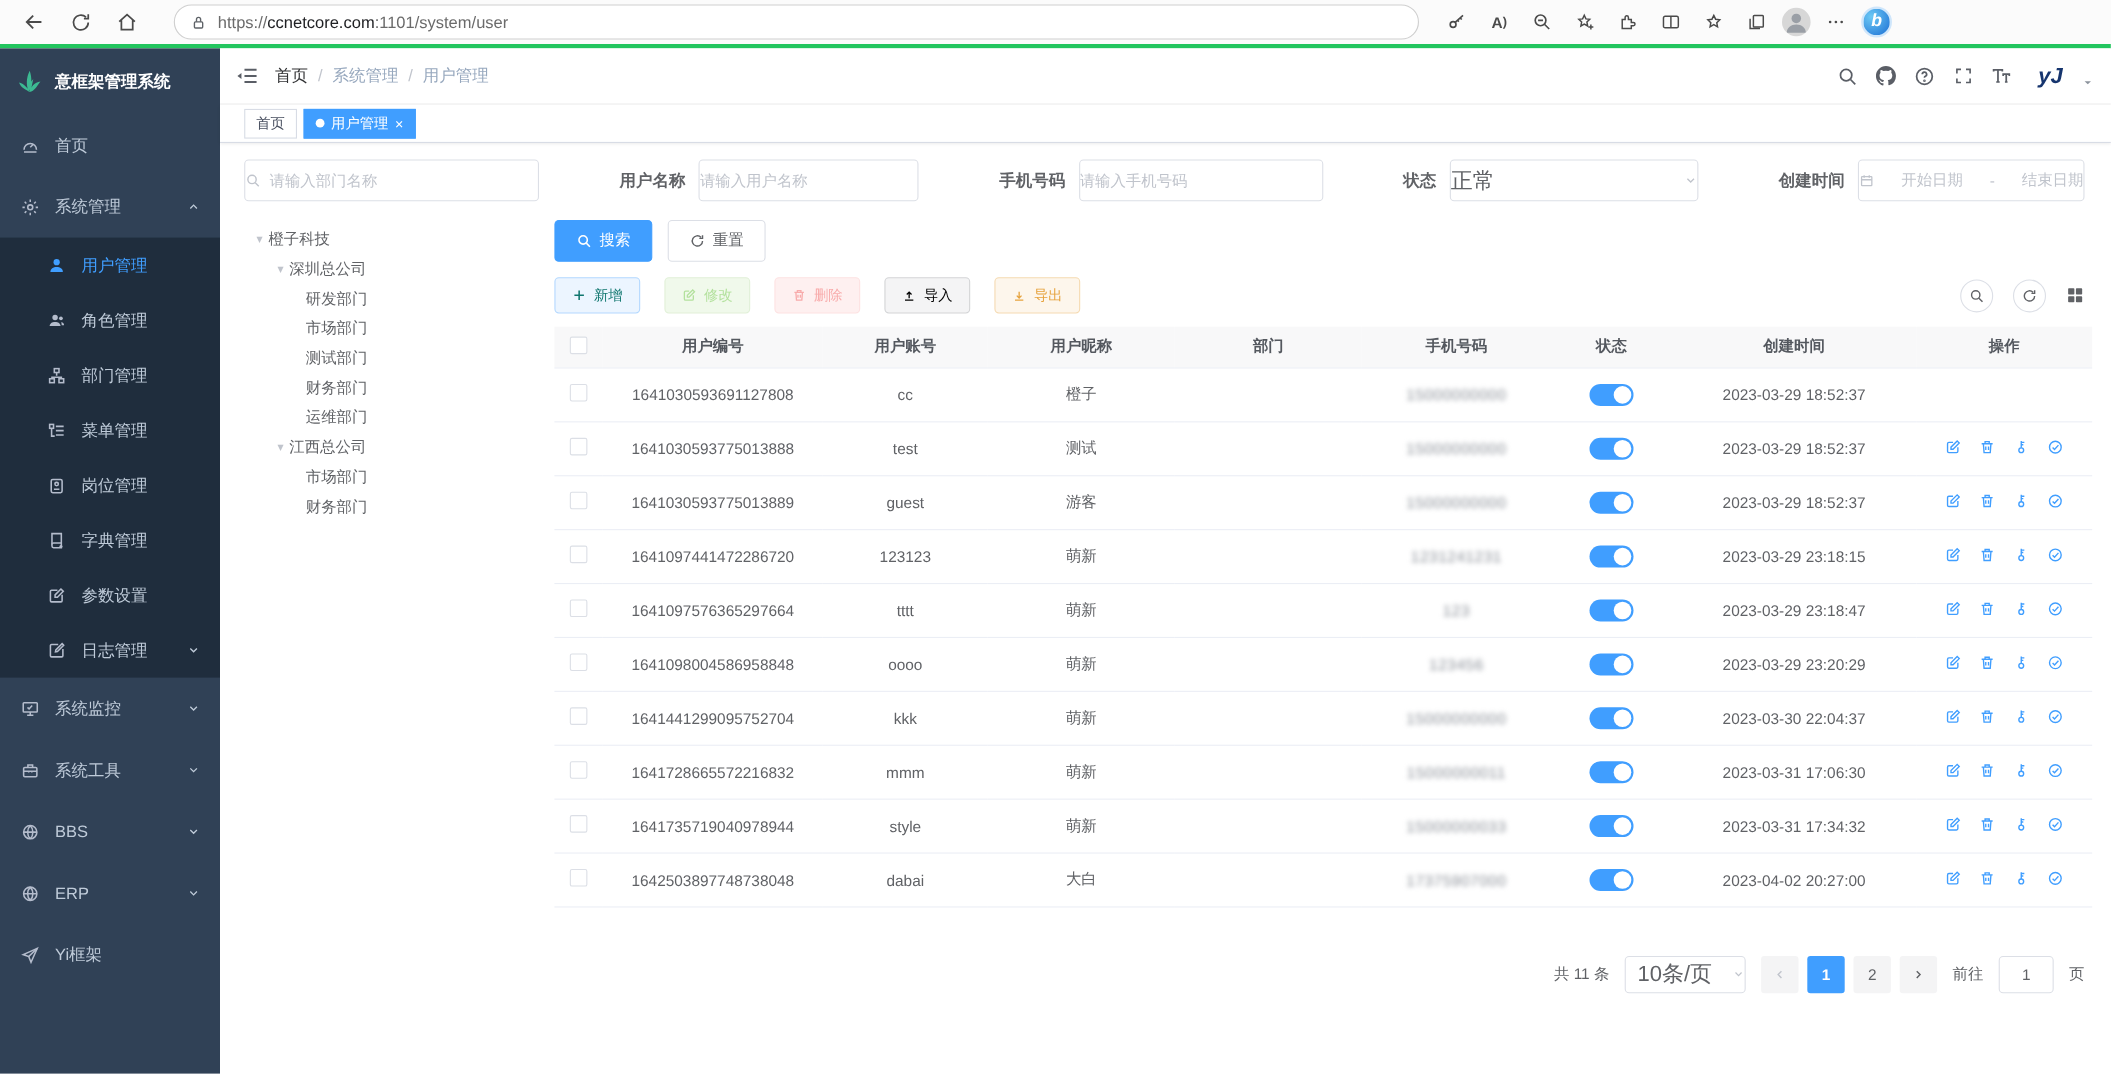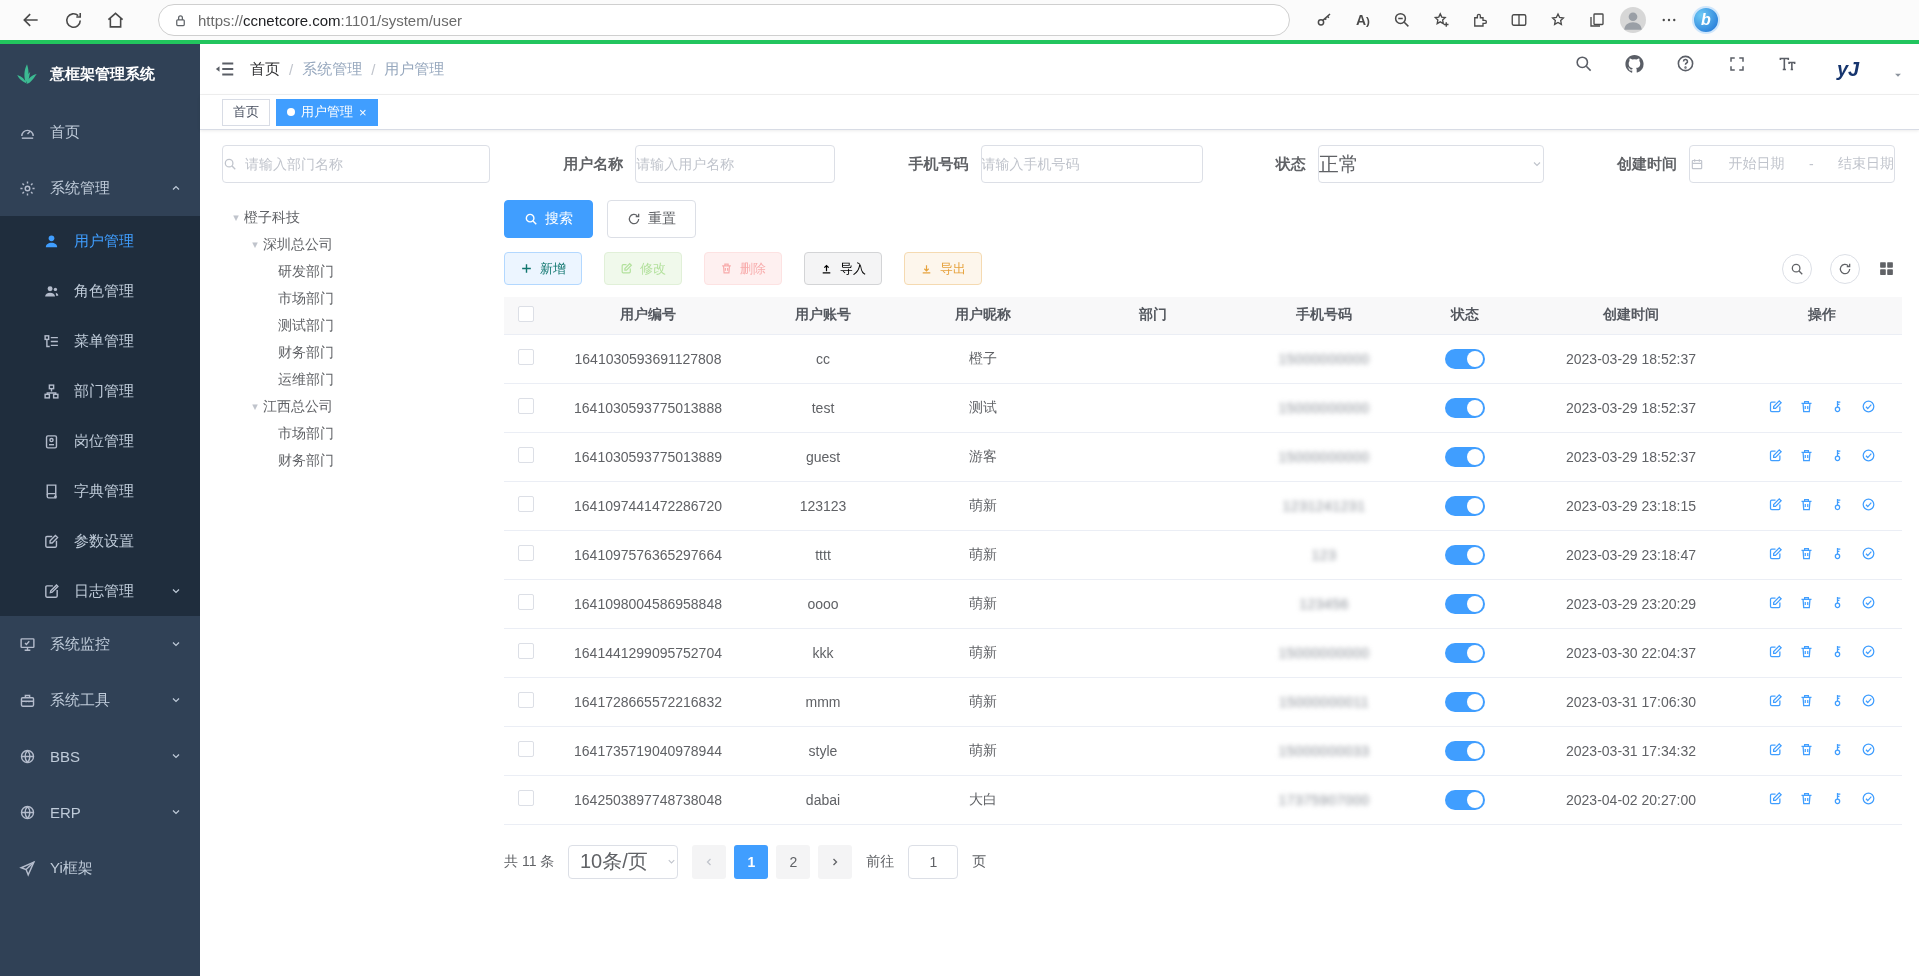--- a/index.html
+++ b/index.html
@@ -42,21 +42,21 @@
 
   
   .main { flex:1; display:flex; flex-direction:column; background:#fff; min-width:0; }
   .navbar { height:51px; display:flex; align-items:center; padding:0 16px 0 14px;
     border-bottom:1px solid #f0f0f0; }
   .hamburger { width:22px; height:22px; color:#5a5e66; margin-right:14px; }
   .crumbs { display:flex; align-items:center; gap:9px; font-size:15px; }
   .crumb-cur { color:#303133; }
   .crumb-sep { color:#c0c4cc; }
   .crumb-dim { color:#97a8be; }
-  .nav-right { margin-left:auto; display:flex; gap:32px; color:#5a5e66; }
+  .nav-right { margin-left:auto; display:flex; align-items:center; gap:16px; color:#5a5e66; }
   .nav-right .nic { width:19px; height:19px; }
   .yj-avatar { width:38px; height:30px; background:#fff; display:flex; align-items:center;
     justify-content:center; font-weight:700; font-style:italic; font-size:20px; color:#16356e; }
   .yj-caret { color:#8c939d; margin-left:-6px; margin-top:12px; }
 
   .tags-bar { height:35px; display:flex; align-items:center; gap:6px; padding:0 0 0 22px;
     border-bottom:1px solid #d8dce5; box-shadow:0 1px 3px rgba(0,0,0,.08); }
   .tag { height:27px; display:inline-flex; align-items:center; gap:6px; padding:0 10px;
     border:1px solid #d8dce5; background:#fff; color:#495060; font-size:13px; cursor:pointer; }
   .tag.active { background:#409eff; border-color:#409eff; color:#fff; }
@@ -110,22 +110,22 @@
     display:inline-block; cursor:pointer; }
   .blurred { filter:blur(2.5px); color:#8a8f97; letter-spacing:.5px; }
   .switch { width:40px; height:20px; border-radius:10px; background:#409eff; position:relative;
     display:inline-block; cursor:pointer; vertical-align:middle; }
   .switch::after { content:""; position:absolute; right:2px; top:2px; width:16px; height:16px;
     border-radius:50%; background:#fff; }
   .acts { display:inline-flex; gap:15px; color:#409eff; }
   .acts .ai { width:16px; height:16px; cursor:pointer; }
 
   
-  .pager { display:flex; align-items:center; gap:14px;
-    margin-top:20px; font-size:14px; color:#606266; }
+  .pager { display:flex; align-items:center; justify-content:flex-end; gap:14px;
+    margin-top:44px; font-size:14px; color:#606266; }
   .psel { width:110px; height:34px; }
   .pbtn { min-width:34px; height:34px; border-radius:3px; background:#f4f4f5; color:#606266;
     display:inline-flex; align-items:center; justify-content:center; font-size:14px; cursor:pointer; }
   .pbtn.disabled { color:#c0c4cc; }
   .pbtn.cur { background:#409eff; color:#fff; font-weight:700; }
   .pgroup { display:flex; gap:8px; }
   .goto { width:50px; height:34px; border:1px solid #dcdfe6; border-radius:4px; text-align:center;
     font-size:14px; color:#606266; font-family:inherit; outline:none; }
 </style>
 </head>
@@ -270,36 +270,36 @@
               <path d="M3 19c0-3.5 3.1-5.4 7-5.4s7 1.9 7 5.4z"></path>
               <circle cx="17.5" cy="9" r="2.4"></circle>
               <path d="M18 13.8c2 .5 3.5 1.9 3.5 4.2h-3"></path>
             </svg>
           </span>
         <span>角色管理</span>
       </div>
       <div class="menu-item">
         <span class="i mi">
           <svg width="17" height="17" viewBox="0 0 24 24" fill="none" stroke="currentColor" stroke-width="2">
-              <rect x="3" y="4" width="5" height="5"></rect>
-              <path d="M11 6.5h10M5.5 9v10h4M11 12h10M11 17.5h10"></path>
-            </svg>
-          </span>
-        <span>菜单管理</span>
-      </div>
-      <div class="menu-item">
-        <span class="i mi">
-          <svg width="17" height="17" viewBox="0 0 24 24" fill="none" stroke="currentColor" stroke-width="2">
               <rect x="9" y="3" width="6" height="5"></rect>
               <rect x="3" y="16" width="6" height="5"></rect>
               <rect x="15" y="16" width="6" height="5"></rect>
               <path d="M12 8v4M6 16v-2h12v2"></path>
             </svg>
           </span>
         <span>部门管理</span>
+      </div>
+      <div class="menu-item">
+        <span class="i mi">
+          <svg width="17" height="17" viewBox="0 0 24 24" fill="none" stroke="currentColor" stroke-width="2">
+              <rect x="3" y="4" width="5" height="5"></rect>
+              <path d="M11 6.5h10M5.5 9v10h4M11 12h10M11 17.5h10"></path>
+            </svg>
+          </span>
+        <span>菜单管理</span>
       </div>
       <div class="menu-item">
         <span class="i mi">
           <svg width="17" height="17" viewBox="0 0 24 24" fill="none" stroke="currentColor" stroke-width="2">
               <rect x="5" y="4" width="14" height="17" rx="2"></rect>
               <circle cx="12" cy="10" r="2.2"></circle>
               <path d="M8.5 16.5h7"></path>
             </svg>
           </span>
         <span>岗位管理</span>

